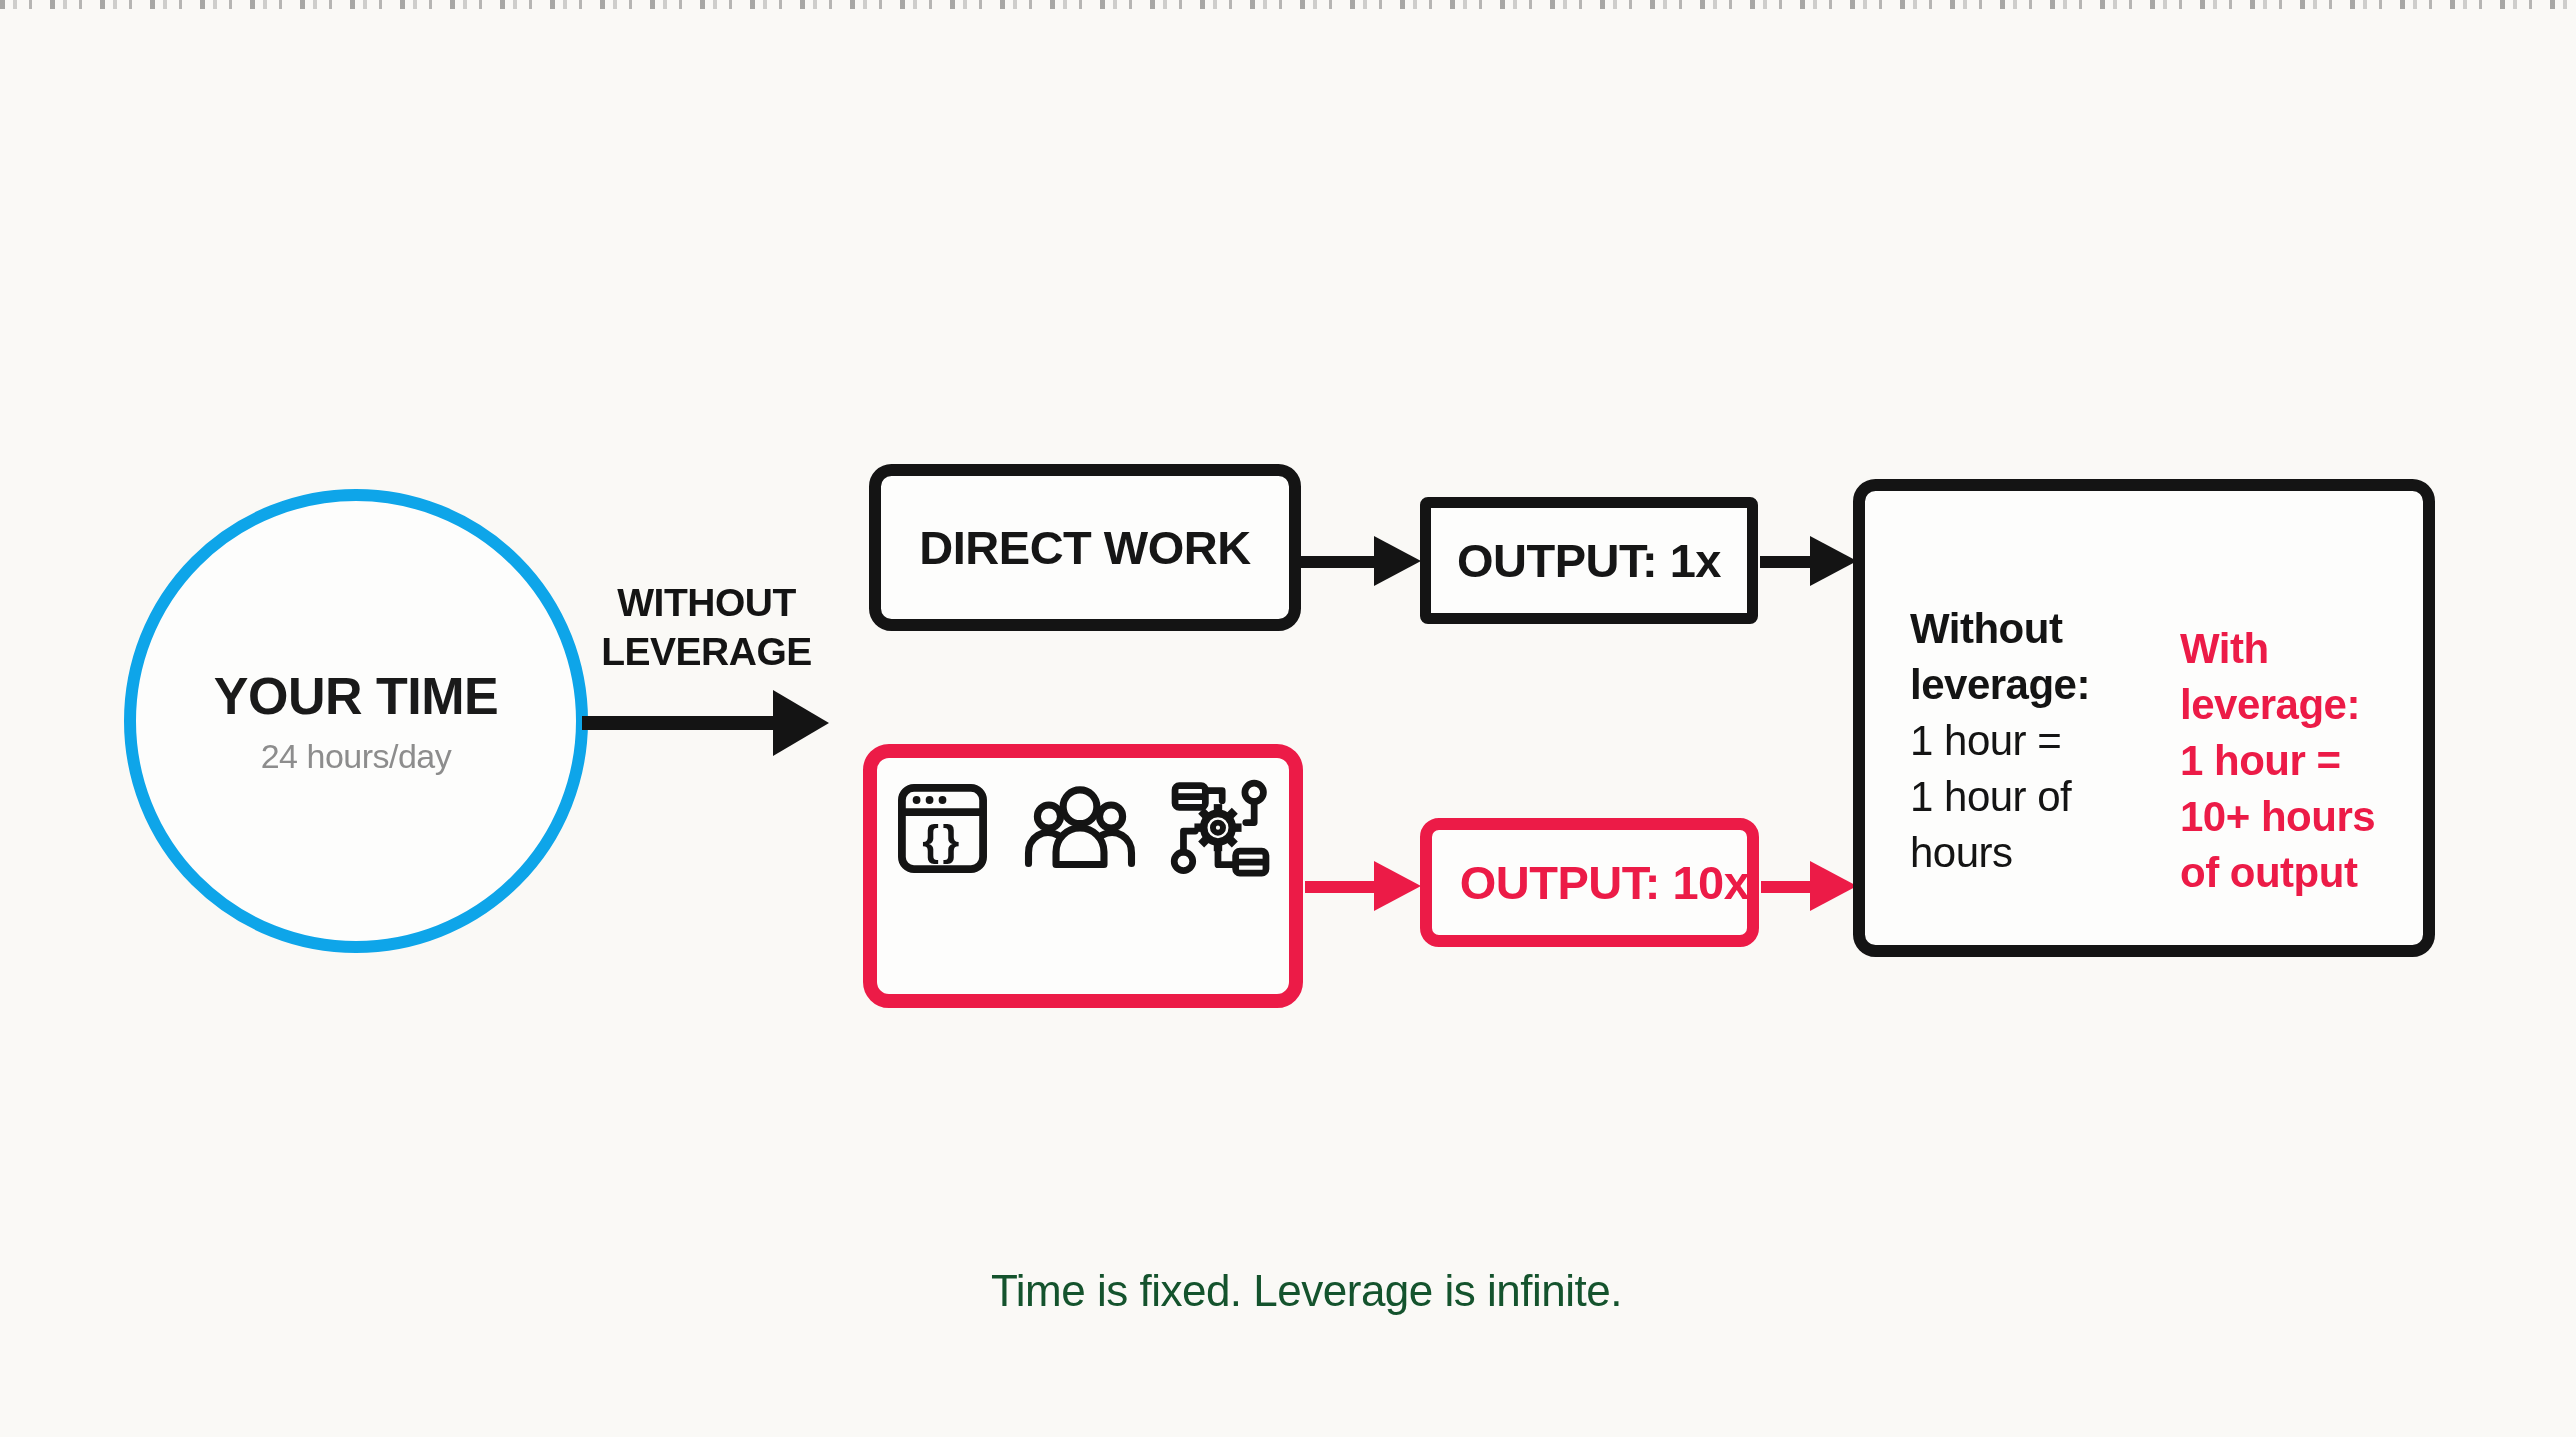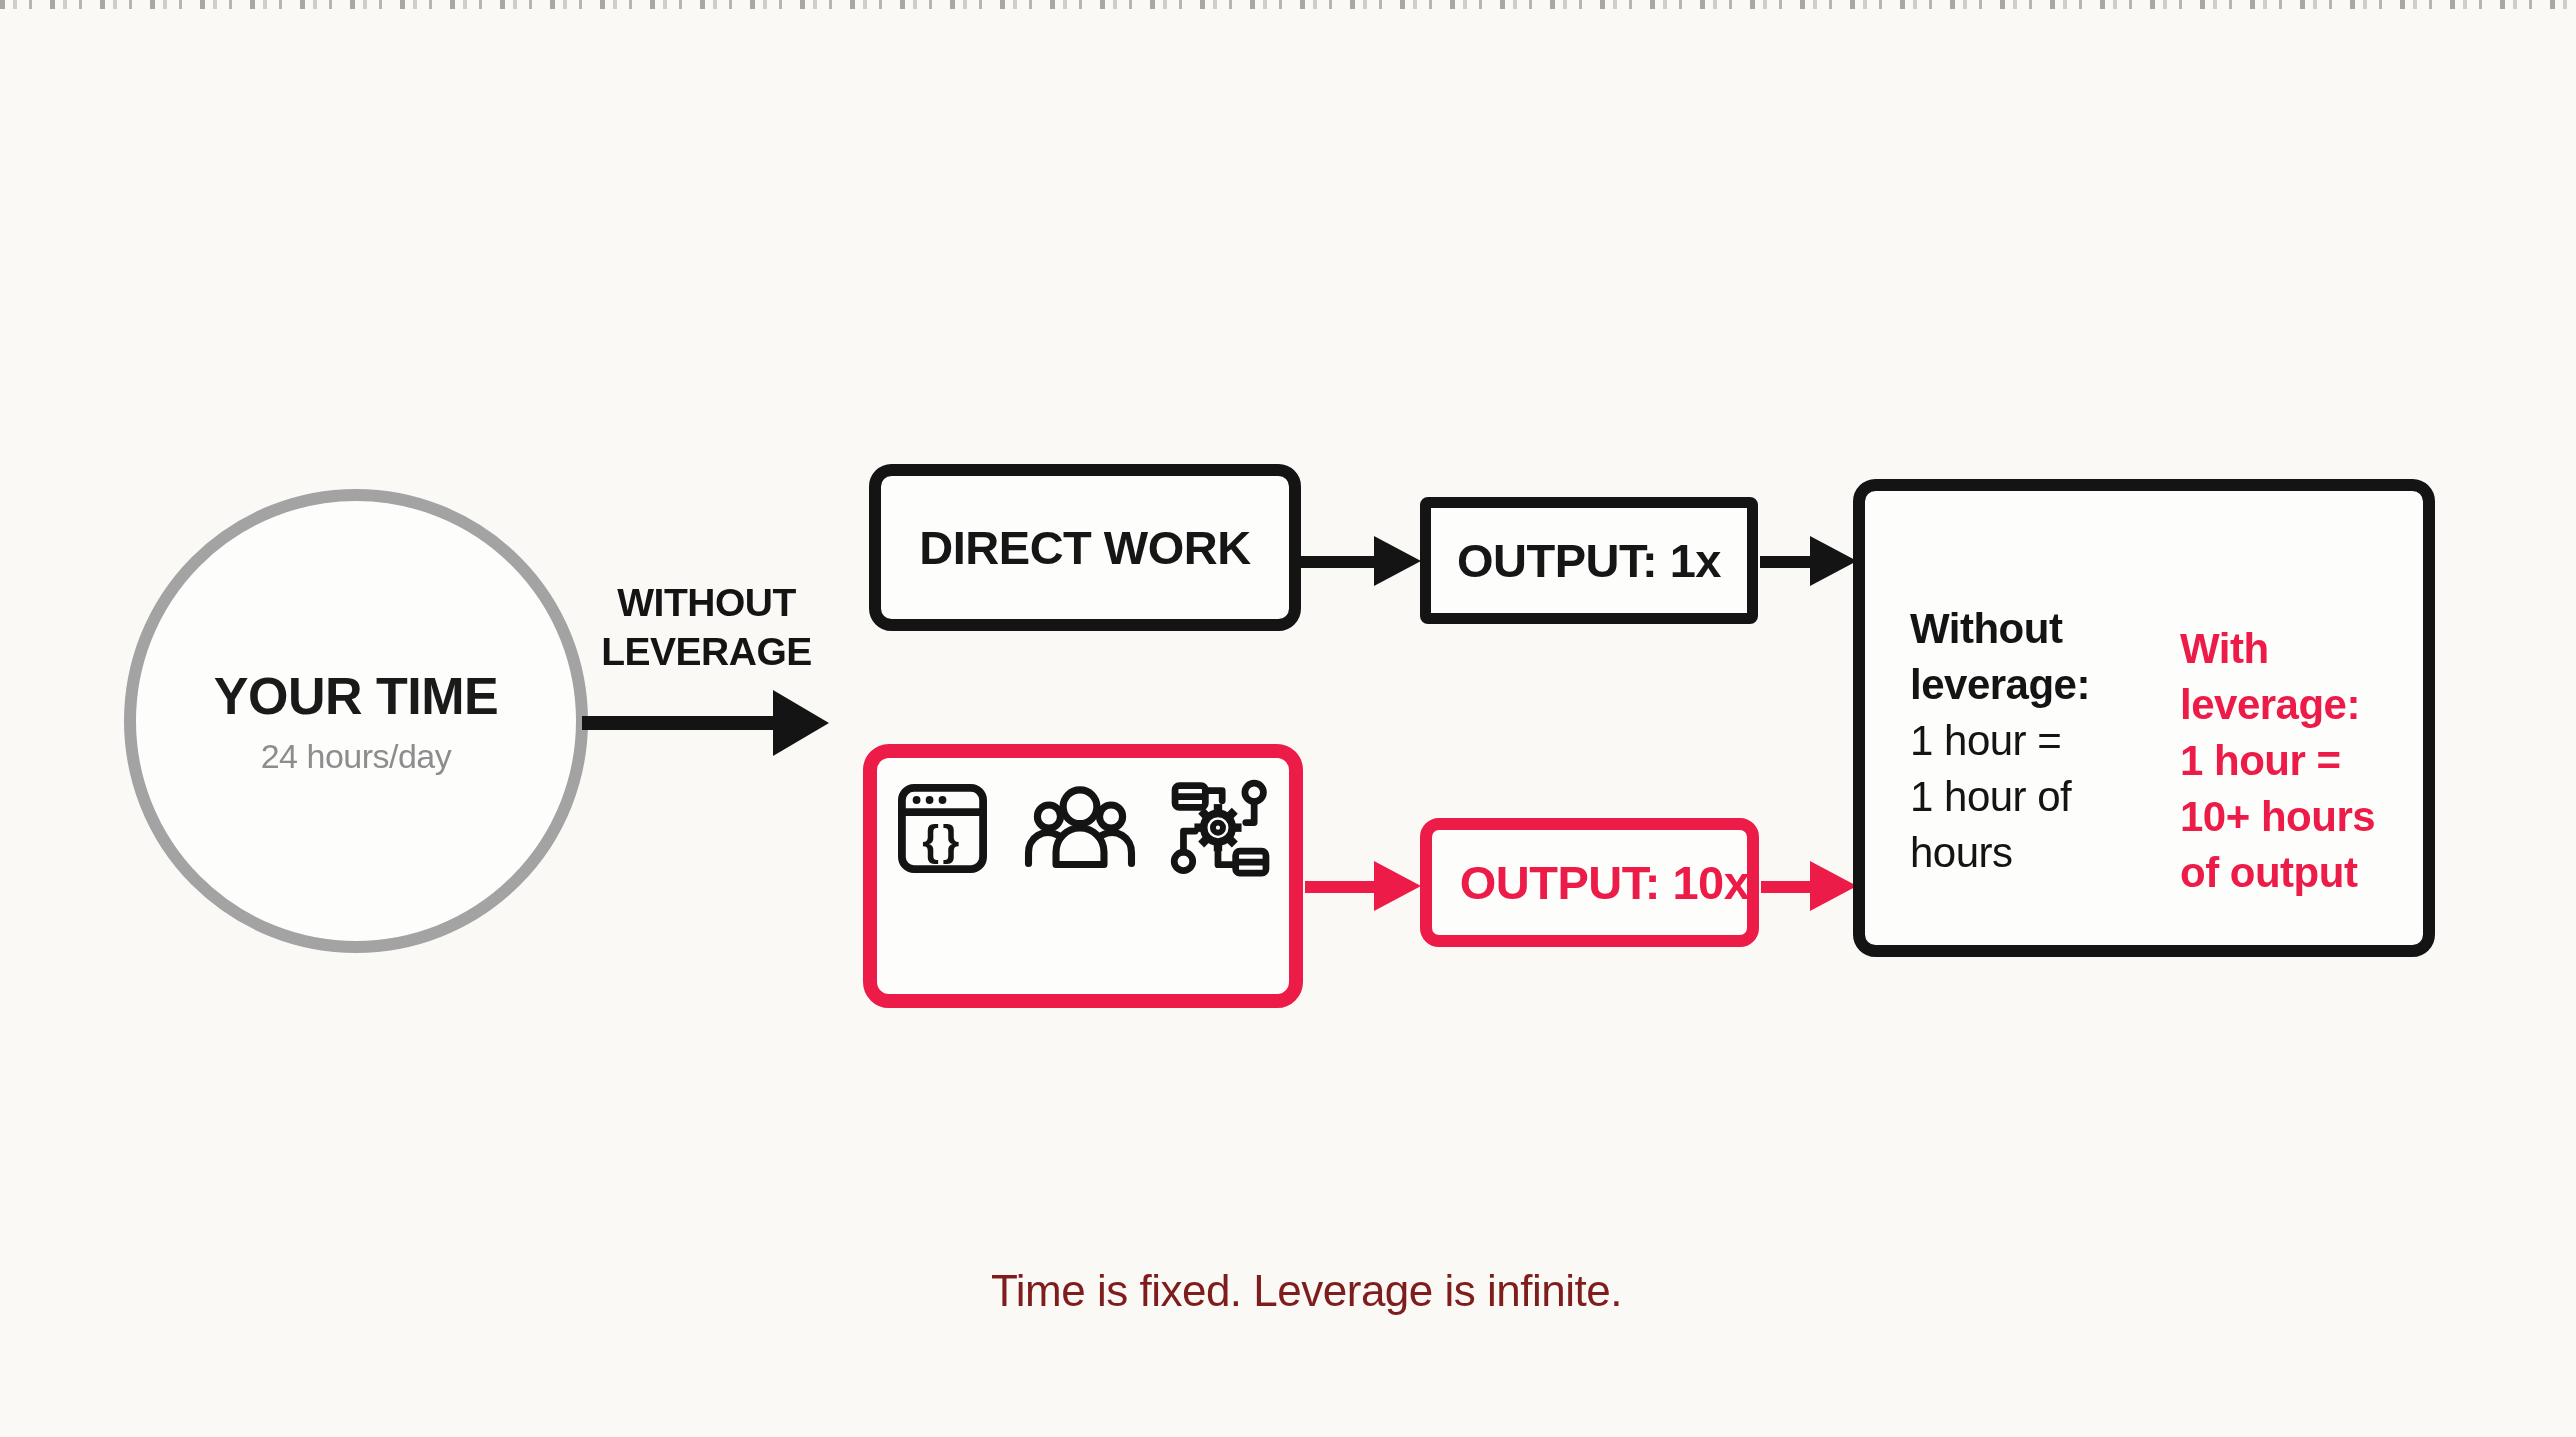--- a/index.html
+++ b/index.html
@@ -18,21 +18,21 @@
     background:
       repeating-linear-gradient(90deg,
         rgba(35,35,35,.85) 0 4.7px, transparent 4.7px 13px,
         rgba(35,35,35,.45) 13px 17px, transparent 17px 29px,
         rgba(35,35,35,.7) 29px 32px, transparent 32px 50px);
   }
 
   
   .circle{
     position:absolute;left:124px;top:489px;width:464px;height:464px;
-    border:12px solid #a3a3a3;border-radius:50%;
+    border:12px solid #0ea5e9;border-radius:50%;
     background:#FDFDFC;box-sizing:border-box;
     display:flex;flex-direction:column;align-items:center;justify-content:center;gap:11px;
   }
   .circle-title{font-size:52px;font-weight:700;letter-spacing:-0.5px;color:#1a1a1a;}
   .circle-sub{font-size:34px;font-weight:400;color:#8D8D8D;letter-spacing:-0.5px;}
 
   
   .path-label{
     position:absolute;left:566px;top:578px;width:281px;
     text-align:center;font-size:39px;font-weight:700;line-height:49px;letter-spacing:-0.5px;color:#141414;
@@ -74,21 +74,21 @@
   
   .arrow-line{position:absolute;background:#141414;}
   .arrow-head{position:absolute;width:0;height:0;border-top:33px solid transparent;border-bottom:33px solid transparent;border-left:56px solid #141414;}
   .arrow-head.small{border-top-width:25px;border-bottom-width:25px;border-left-width:47px;}
   .red{background:#EC1B47;}
   .red-head{border-left-color:#EC1B47;}
 
   
   .caption{
     position:absolute;left:820px;top:1266px;width:973px;
-    text-align:center;font-size:44px;color:#7f1d1d;letter-spacing:-0.5px;
+    text-align:center;font-size:44px;color:#14532d;letter-spacing:-0.5px;
   }
 
   .icon svg{display:block;}
 </style>
 </head>
 <body>
 
 <div class="canvas">
 
   <div class="top-artifact"></div>

